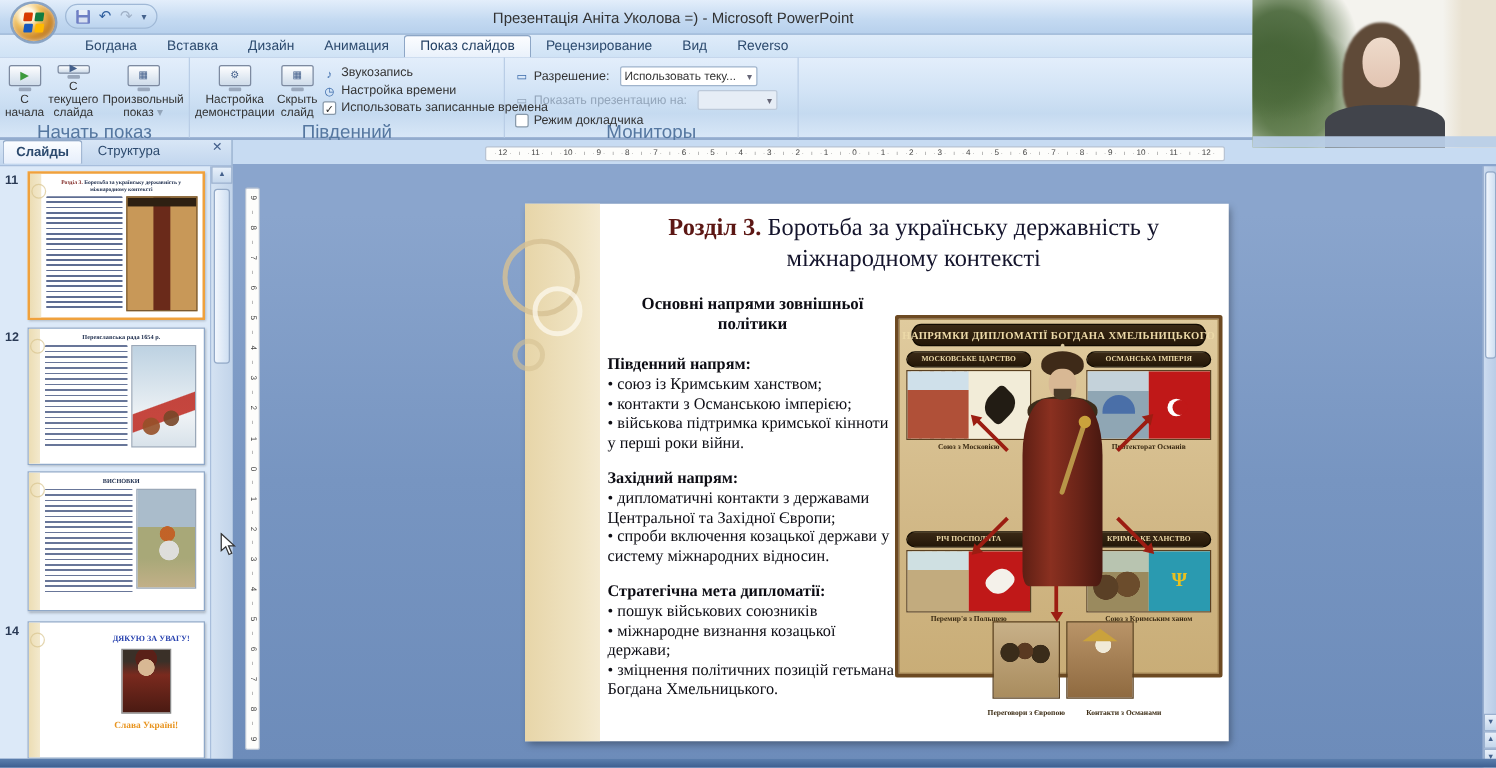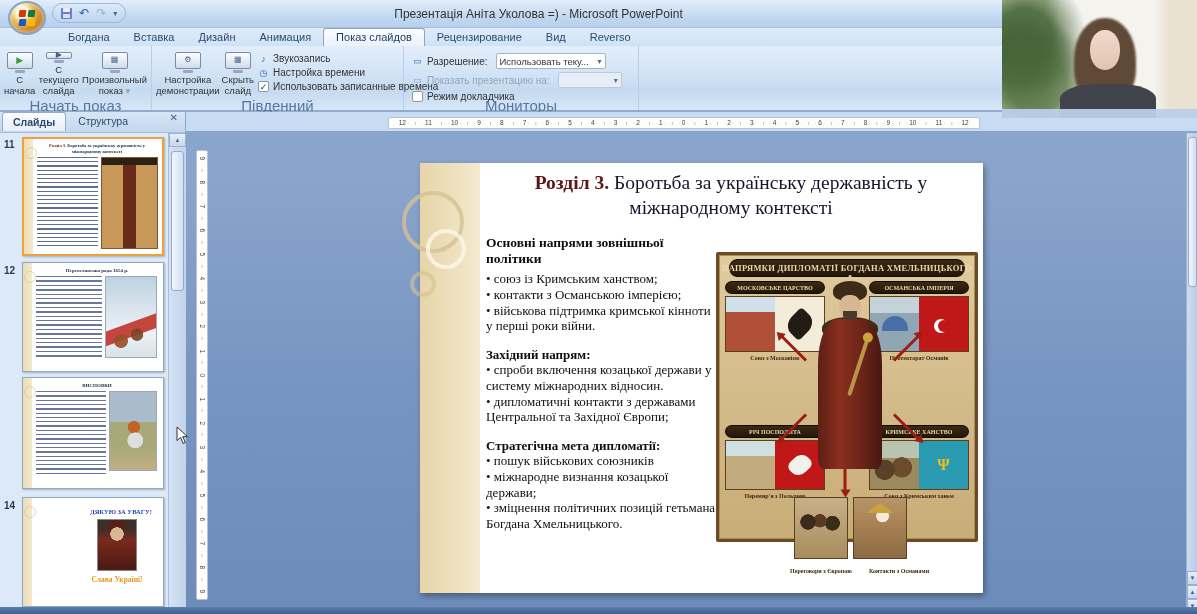--- a/index.html
+++ b/index.html
@@ -177,21 +177,21 @@
   .slide-title {
     position:absolute; left:64px; top:7px; width:494px;
     font-family:"Liberation Serif",serif; font-size:19.5px; line-height:1.3;
     text-align:center; color:#14142c;
   }
   .slide-title b { color:#5c1714; }
   .slide-body {
     position:absolute; left:66px; top:72px; width:232px;
     font-family:"Liberation Serif",serif; font-size:13px; color:#0d0d14; line-height:1.2;
   }
-  .sb-heading { font-weight:bold; margin-bottom:4px; font-size:13.5px; }
+  .sb-heading { font-weight:bold; text-align:center; margin-bottom:16px; font-size:13.5px; }
   .sb-section { margin-bottom:13px; }
   .sb-section-title { font-weight:bold; }
   
   .poster {
     position:absolute; left:296px; top:89px; width:262px; height:290px;
     background: linear-gradient(#e0cb9e,#d2b988 55%,#c9ad77);
     border:3px solid #6d4a22; border-radius:2px;
     box-shadow: inset 0 0 0 1px #a98c58;
     font-family:"Liberation Serif",serif;
     padding-left:36px;
@@ -519,28 +519,29 @@
     <span class="ring r1"></span>
       <span class="ring r2"></span>
       <span class="ring r3"></span>
   </div>
   <div class="slide-title">
     <b>Розділ 3.</b><span> Боротьба за українську державність у міжнародному контексті</span>
   </div>
   <div class="slide-body">
     <div class="sb-heading">Основні напрями зовнішньої політики</div>
     <div class="sb-section">
+      <div class="sb-section-title">Південний напрям:</div>
       <div>• союз із Кримським ханством;</div>
       <div>• контакти з Османською імперією;</div>
       <div>• військова підтримка кримської кінноти у перші роки війни.</div>
     </div>
     <div class="sb-section">
       <div class="sb-section-title">Західний напрям:</div>
+      <div>• дипломатичні контакти з державами Центральної та Західної Європи;</div>
       <div>• спроби включення козацької держави у систему міжнародних відносин.</div>
-      <div>• дипломатичні контакти з державами Центральної та Західної Європи;</div>
     </div>
     <div class="sb-section">
       <div class="sb-section-title">Стратегічна мета дипломатії:</div>
       <div>• пошук військових союзників</div>
       <div>• міжнародне визнання козацької держави;</div>
       <div>• зміцнення політичних позицій гетьмана Богдана Хмельницького.</div>
     </div>
   </div>
 
   <div class="poster">

